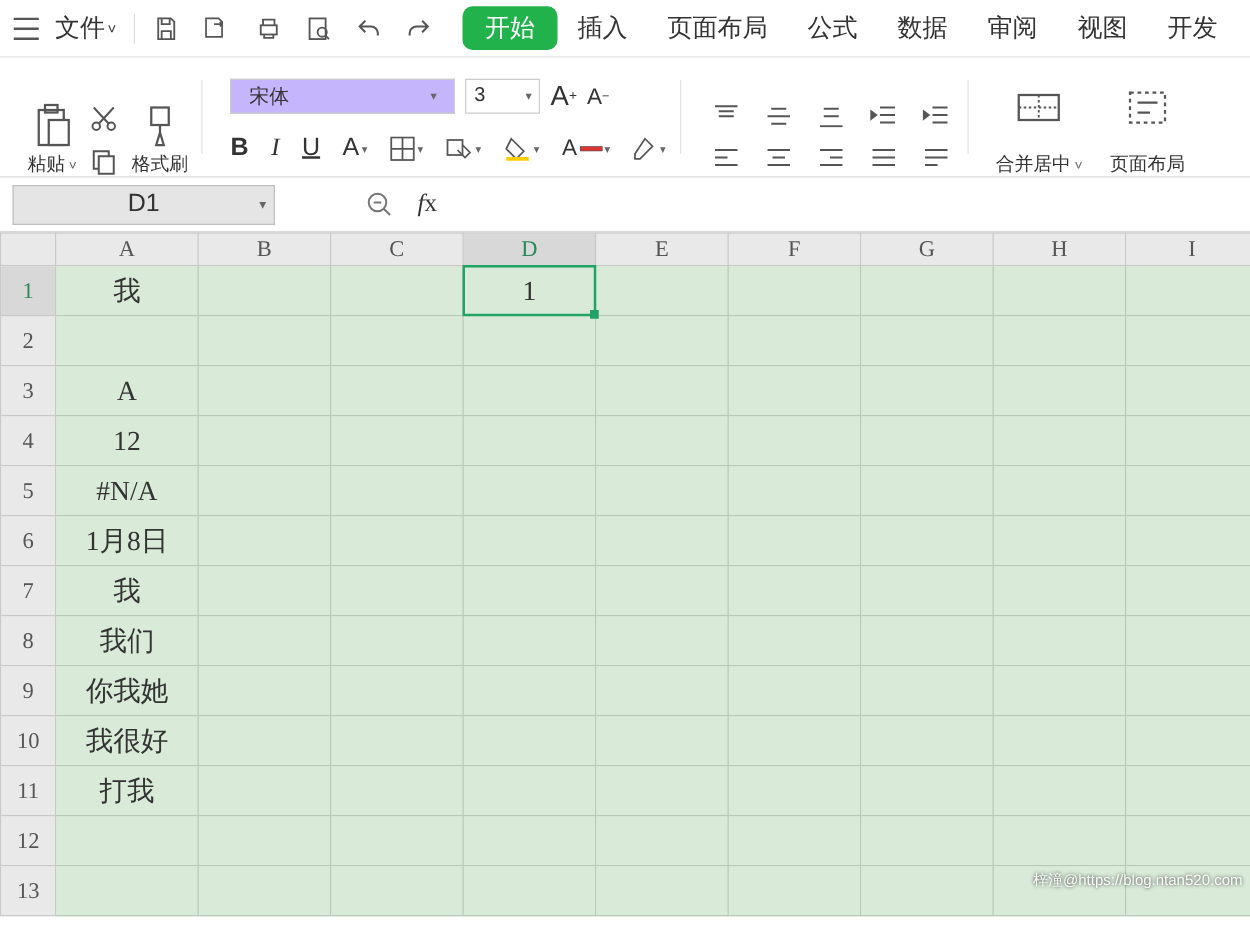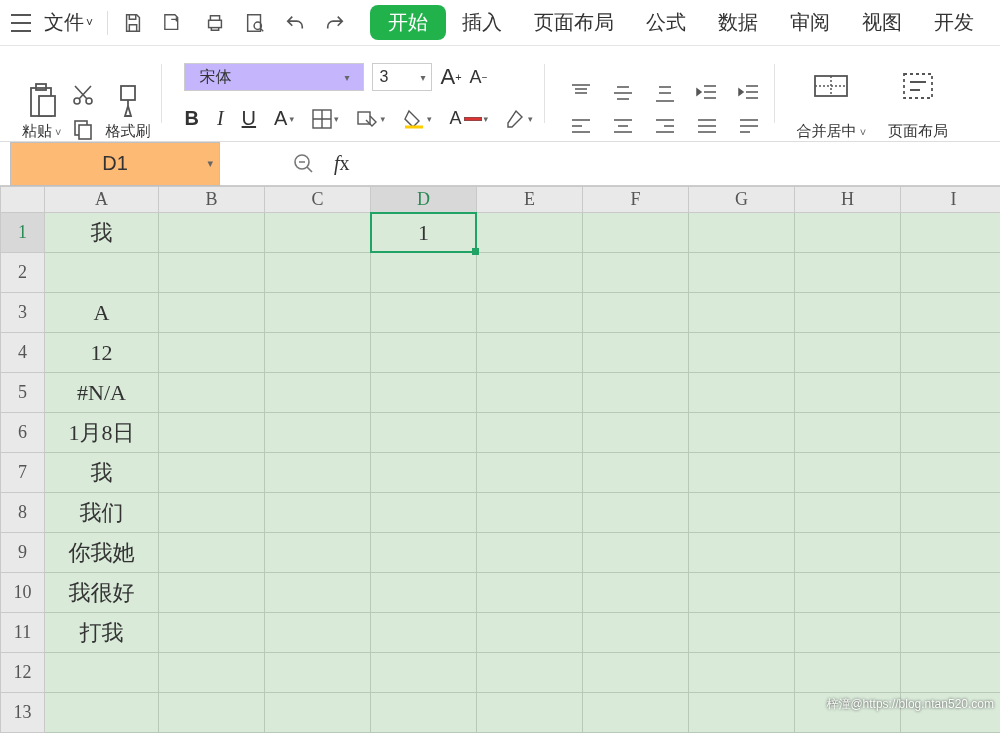--- a/index.html
+++ b/index.html
@@ -108,26 +108,26 @@
   
   .fbar-row {
     display:flex;
     align-items:center;
     height: 44px;
     padding: 6px 10px;
     gap: 12px;
     border-bottom: 1px solid #ccc;
   }
   .name-box {
-    width: 210px; height:44px;
+    width: 210px; height:32px;
     border:1px solid #bfbfbf;
     display:flex; align-items:center; justify-content:center;
     font-size:20px;
     position:relative;
-    background:#fdba74;
+    background:#e5e5e5;
   }
   .name-box .dd-arrow{
     position:absolute; right:6px; font-size:11px; color:#666;
   }
   .zoom-out-icon { opacity:.8; margin-left: 60px;}
   .fx-label { font-style:italic; font-size:20px; margin:0 6px; font-family: "Times New Roman", serif;}
   .fx-label span:first-child{font-style:italic;}
   .formula-input {
     flex:1;
     height:32px;

